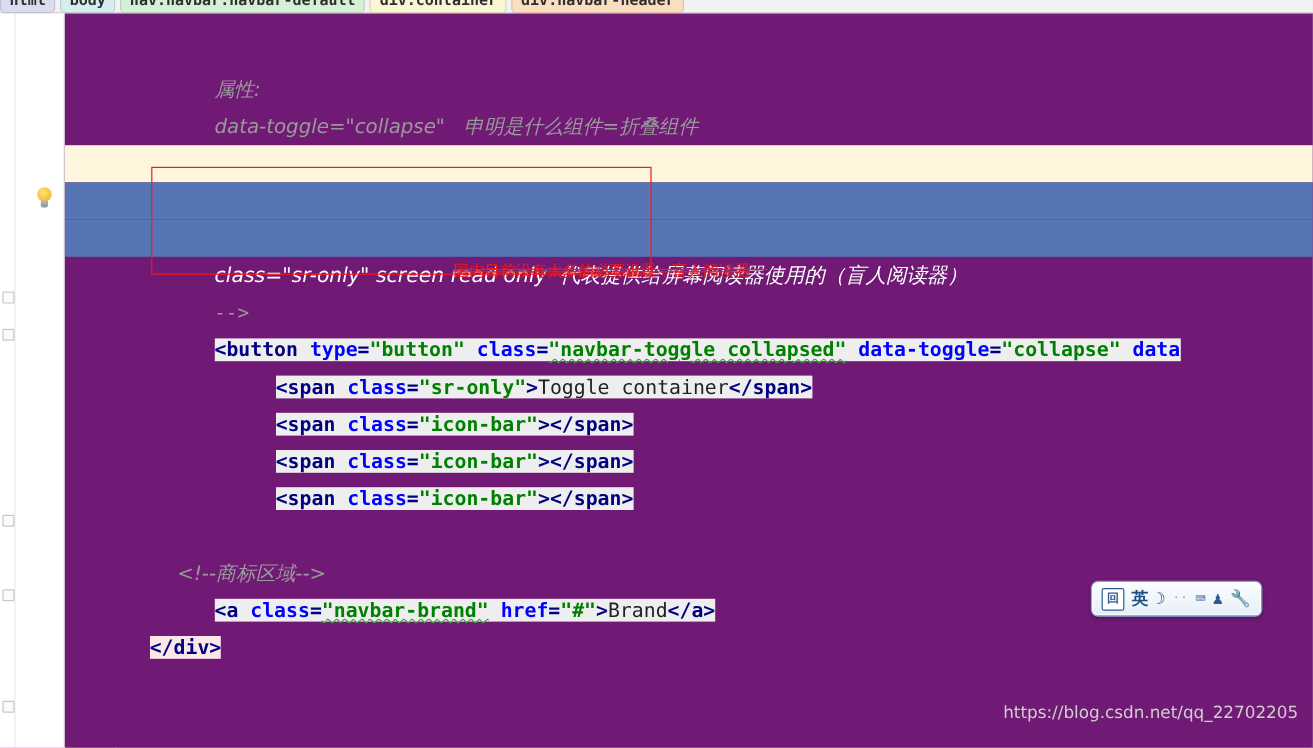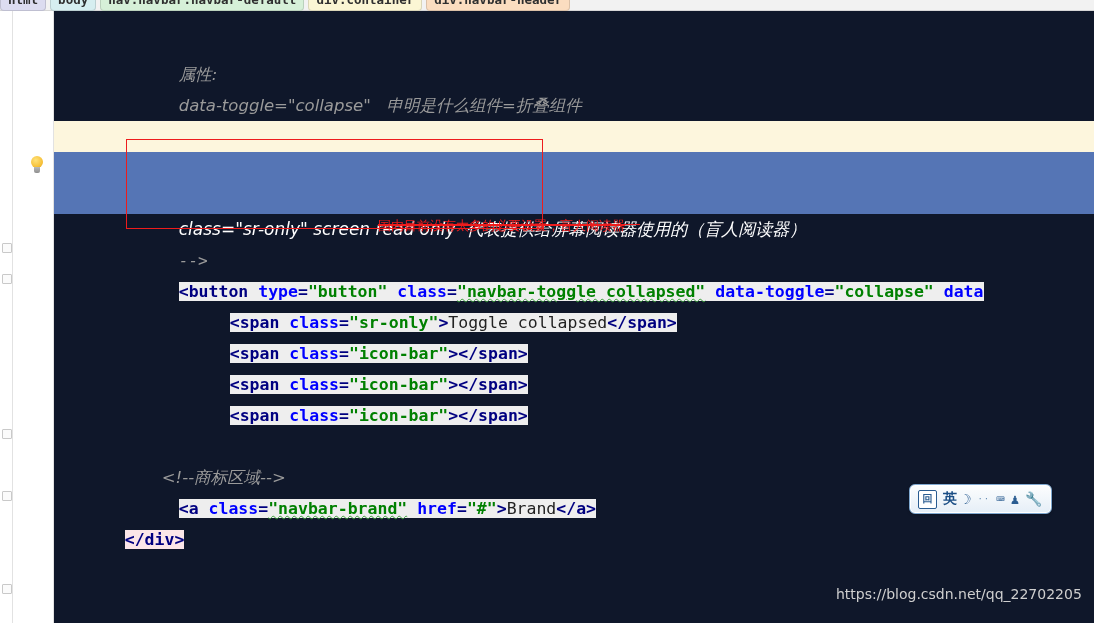--- a/index.html
+++ b/index.html
@@ -46,21 +46,21 @@
   }
   #bulb .base{
     position:absolute;left:5px;top:11px;width:6px;height:6px;
     background:linear-gradient(#b9b9b9,#8f8f8f);
     border-radius:0 0 2px 2px;
   }
 
   
   #code{
     position:absolute;left:54px;top:11px;right:0;bottom:0;
-    background:#0f172a;overflow:hidden;
+    background:#701a75;overflow:hidden;
   }
   .row{
     position:absolute;left:0;right:0;height:31px;line-height:31px;
     white-space:pre;font-size:16.5px;
   }
   .seg{white-space:pre;}
   
   .t-tag   {color:#000080;font-weight:bold;}
   .t-attr  {color:#0000ff;font-weight:bold;}
   .t-val   {color:#008000;font-weight:bold;}
@@ -199,38 +199,38 @@
 
   <div class="row" style="top:203px">
     <span class="comment-mono" style="margin-left:85px">--&gt;</span>
   </div>
 
   <div class="row" style="top:234px">
     <span class="seg code-bg" style="margin-left:85px" title="&lt;button type=&quot;button&quot; class=&quot;navbar-toggle collapsed&quot; data-toggle=&quot;collapse&quot; data"><span class="t-tag">&lt;button </span><span class="t-attr">type</span><span class="t-tag">=</span><span class="t-val">"button"</span><span class="t-tag"> </span><span class="t-attr">class</span><span class="t-tag">=</span><span class="t-val sq-underline">"navbar-toggle collapsed"</span><span class="t-tag"> </span><span class="t-attr">data-toggle</span><span class="t-tag">=</span><span class="t-val">"collapse"</span><span class="t-tag"> </span><span class="t-attr">data</span></span>
   </div>
 
   <div class="row" style="top:265px">
-    <span class="seg code-bg" style="margin-left:136px" title="    &lt;span class=&quot;sr-only&quot;&gt;Toggle navigation&lt;/span&gt;"><span class="t-tag">&lt;span </span><span class="t-attr">class</span><span class="t-tag">=</span><span class="t-val">"sr-only"</span><span class="t-tag">&gt;</span><span class="t-txt">Toggle collapsed</span><span class="t-tag">&lt;/span&gt;</span></span>
+    <span class="seg code-bg" style="margin-left:136px" title="    &lt;span class=&quot;sr-only&quot;&gt;Toggle navigation&lt;/span&gt;"><span class="t-tag">&lt;span </span><span class="t-attr">class</span><span class="t-tag">=</span><span class="t-val">"sr-only"</span><span class="t-tag">&gt;</span><span class="t-txt">Toggle container</span><span class="t-tag">&lt;/span&gt;</span></span>
   </div>
 
   <div class="row" style="top:296px">
     <span class="seg code-bg" style="margin-left:136px" title="    &lt;span class=&quot;icon-bar&quot;&gt;&lt;/span&gt;"><span class="t-tag">&lt;span </span><span class="t-attr">class</span><span class="t-tag">=</span><span class="t-val">"icon-bar"</span><span class="t-tag">&gt;&lt;/span&gt;</span></span>
   </div>
 
   <div class="row" style="top:327px">
     <span class="seg code-bg" style="margin-left:136px" title="    &lt;span class=&quot;icon-bar&quot;&gt;&lt;/span&gt;"><span class="t-tag">&lt;span </span><span class="t-attr">class</span><span class="t-tag">=</span><span class="t-val">"icon-bar"</span><span class="t-tag">&gt;&lt;/span&gt;</span></span>
   </div>
 
   <div class="row" style="top:358px">
     <span class="seg code-bg" style="margin-left:136px" title="    &lt;span class=&quot;icon-bar&quot;&gt;&lt;/span&gt;"><span class="t-tag">&lt;span </span><span class="t-attr">class</span><span class="t-tag">=</span><span class="t-val">"icon-bar"</span><span class="t-tag">&gt;&lt;/span&gt;</span></span>
   </div>
 
 
   <div class="row" style="top:420px">
-    <span class="comment" style="margin-left:68px">&lt;!--商标区域--&gt;</span>
+    <span class="comment" style="margin-left:54px">&lt;!--商标区域--&gt;</span>
   </div>
 
   <div class="row" style="top:451px">
     <span class="seg code-bg" style="margin-left:85px" title="&lt;a class=&quot;navbar-brand&quot; href=&quot;#&quot;&gt;Brand&lt;/a&gt;"><span class="t-tag">&lt;a </span><span class="t-attr">class</span><span class="t-tag">=</span><span class="t-val sq-underline">"navbar-brand"</span><span class="t-tag"> </span><span class="t-attr">href</span><span class="t-tag">=</span><span class="t-val">"#"</span><span class="t-tag">&gt;</span><span class="t-txt">Brand</span><span class="t-tag">&lt;/a&gt;</span></span>
   </div>
 
   <div class="row" style="top:482px">
     <span class="seg pink-bg t-tag" style="margin-left:31px">&lt;/div&gt;</span>
   </div>
 

